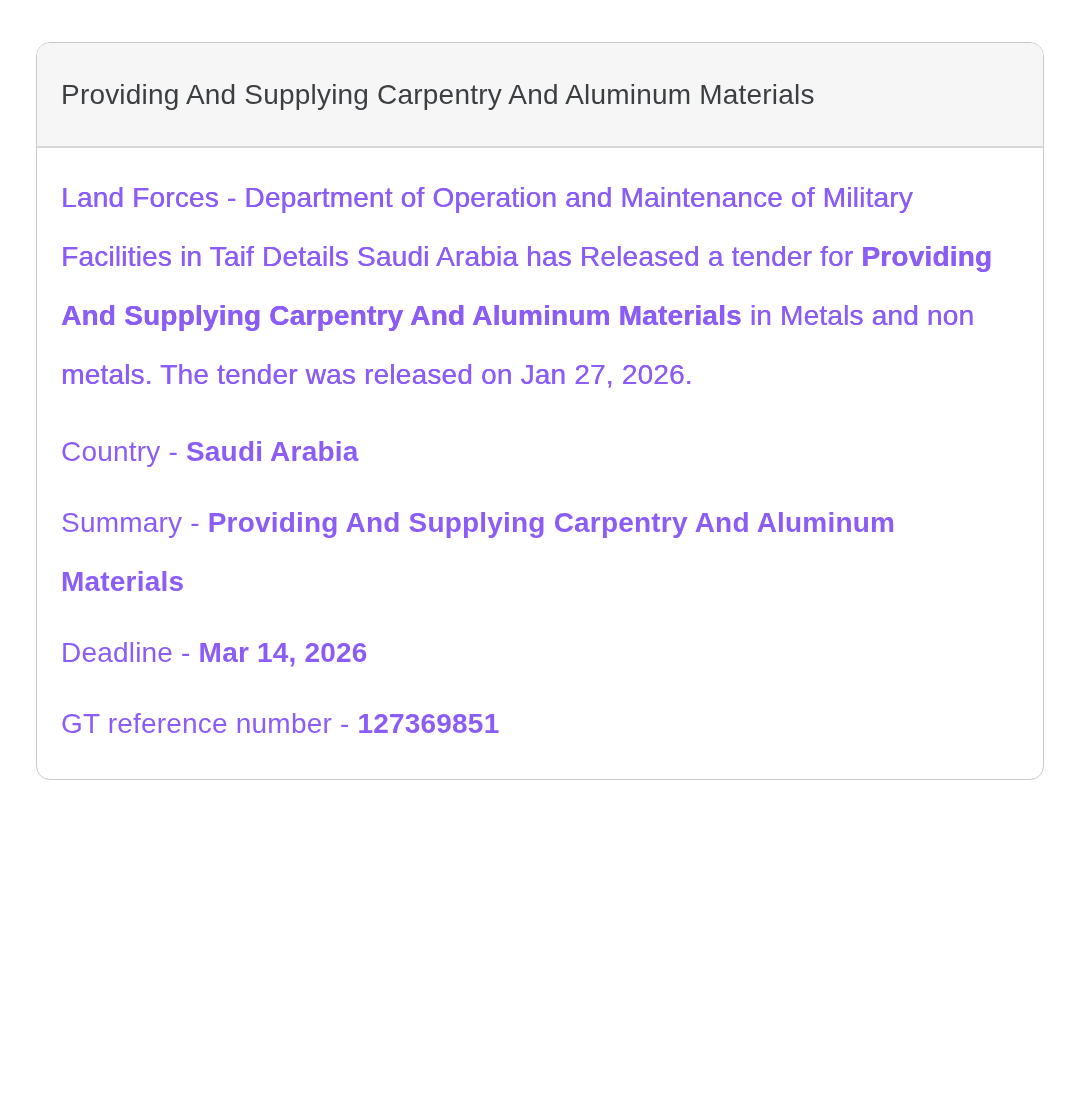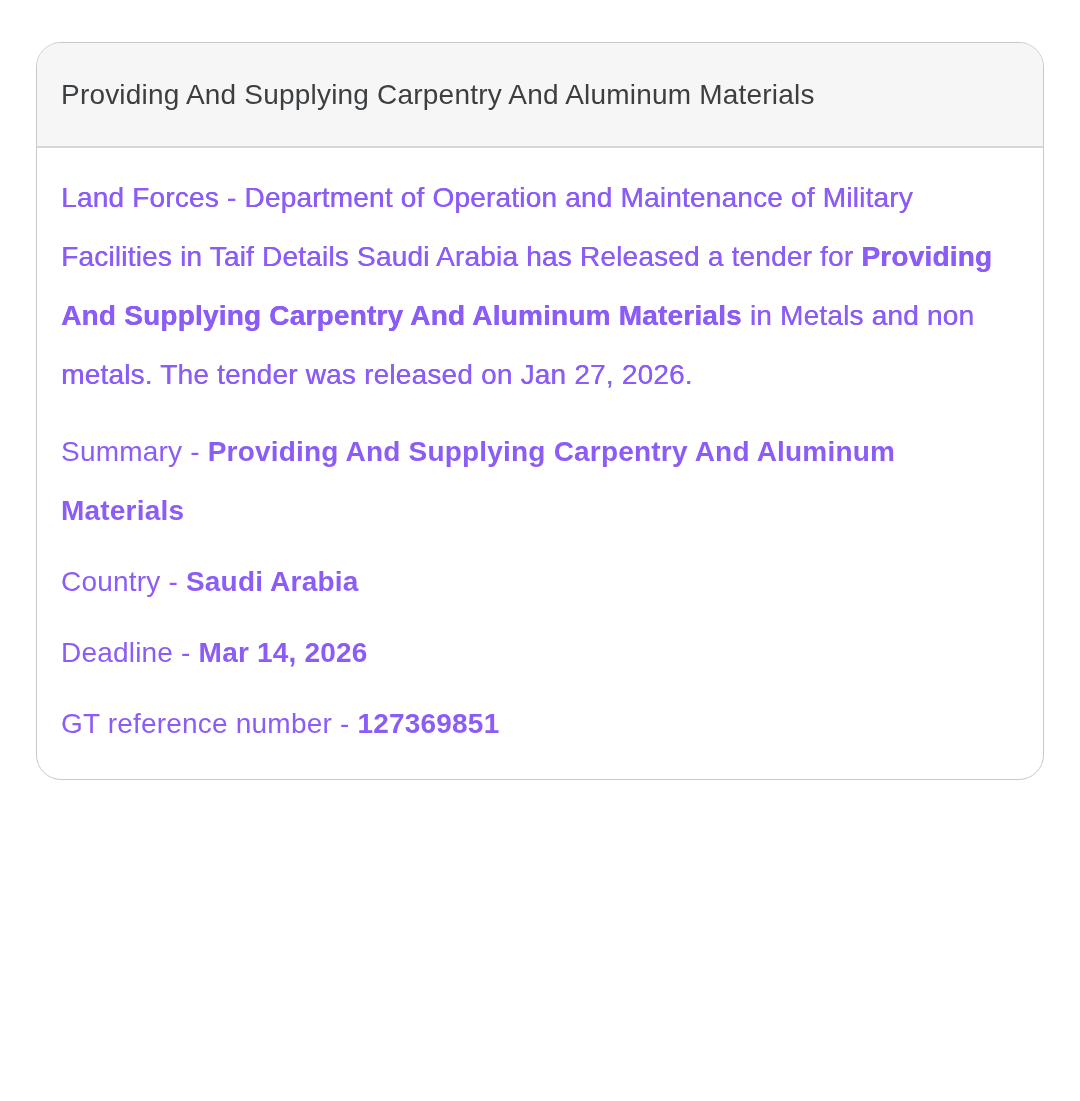--- a/index.html
+++ b/index.html
@@ -12,21 +12,21 @@
     font-family: "Liberation Sans", "DejaVu Sans", sans-serif;
   }
   .tender-card {
     position: absolute;
     left: 36px;
     top: 42px;
     width: 1008px;
     box-sizing: border-box;
     background: #ffffff;
     border: 1px solid #c9c9c9;
-    border-radius: 25px;
+    border-radius: 14px;
     overflow: hidden;
   }
   .card-header {
     background: #f6f6f6;
     border-bottom: 2px solid #d6d6d6;
     padding: 22px 24px;
   }
   .card-header-title {
     font-size: 28px;
     line-height: 59px;
@@ -60,18 +60,18 @@
 </head>
 <body>
 
 <div class="tender-card">
   <div class="card-header">
     <div class="card-header-title">Providing And Supplying Carpentry And Aluminum Materials</div>
   </div>
   <div class="card-body">
     <p class="tender-description"><span>Land Forces - Department of Operation and Maintenance of Military Facilities in Taif Details Saudi Arabia has Released a tender for </span><b>Providing And Supplying Carpentry And Aluminum Materials</b><span> in Metals and non metals. The tender was released on Jan 27, 2026.</span></p>
 
-  <p><span>Summary - </span><b>Providing And Supplying Carpentry And Aluminum Materials</b></p>
-      <p><span>Country - </span><b>Saudi Arabia</b></p>
+  <p><span>Country - </span><b>Saudi Arabia</b></p>
+      <p><span>Summary - </span><b>Providing And Supplying Carpentry And Aluminum Materials</b></p>
       <p><span>Deadline - </span><b>Mar 14, 2026</b></p>
       <p><span>GT reference number - </span><b>127369851</b></p>
     </div>
 </div>
 
 </body></html>

